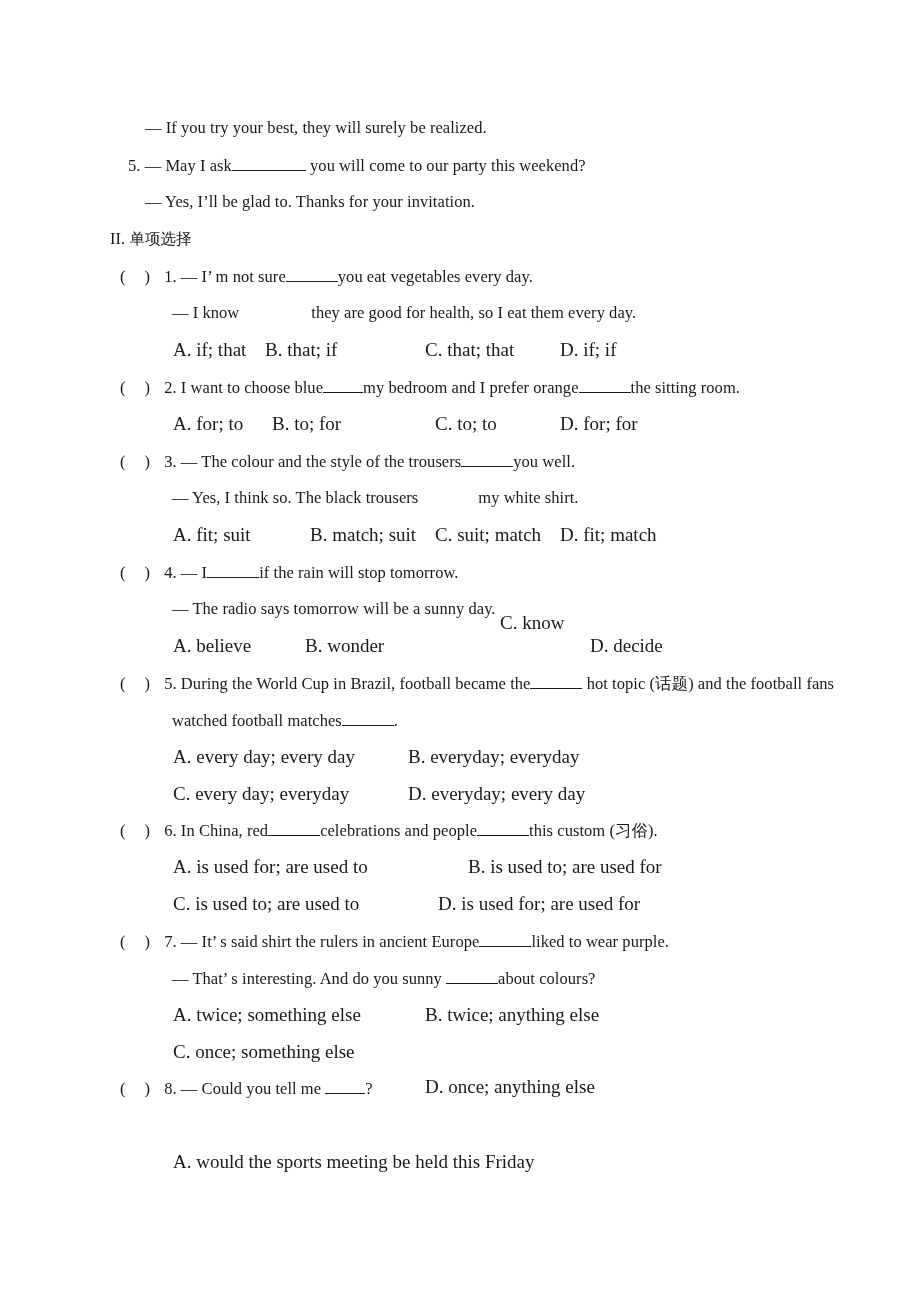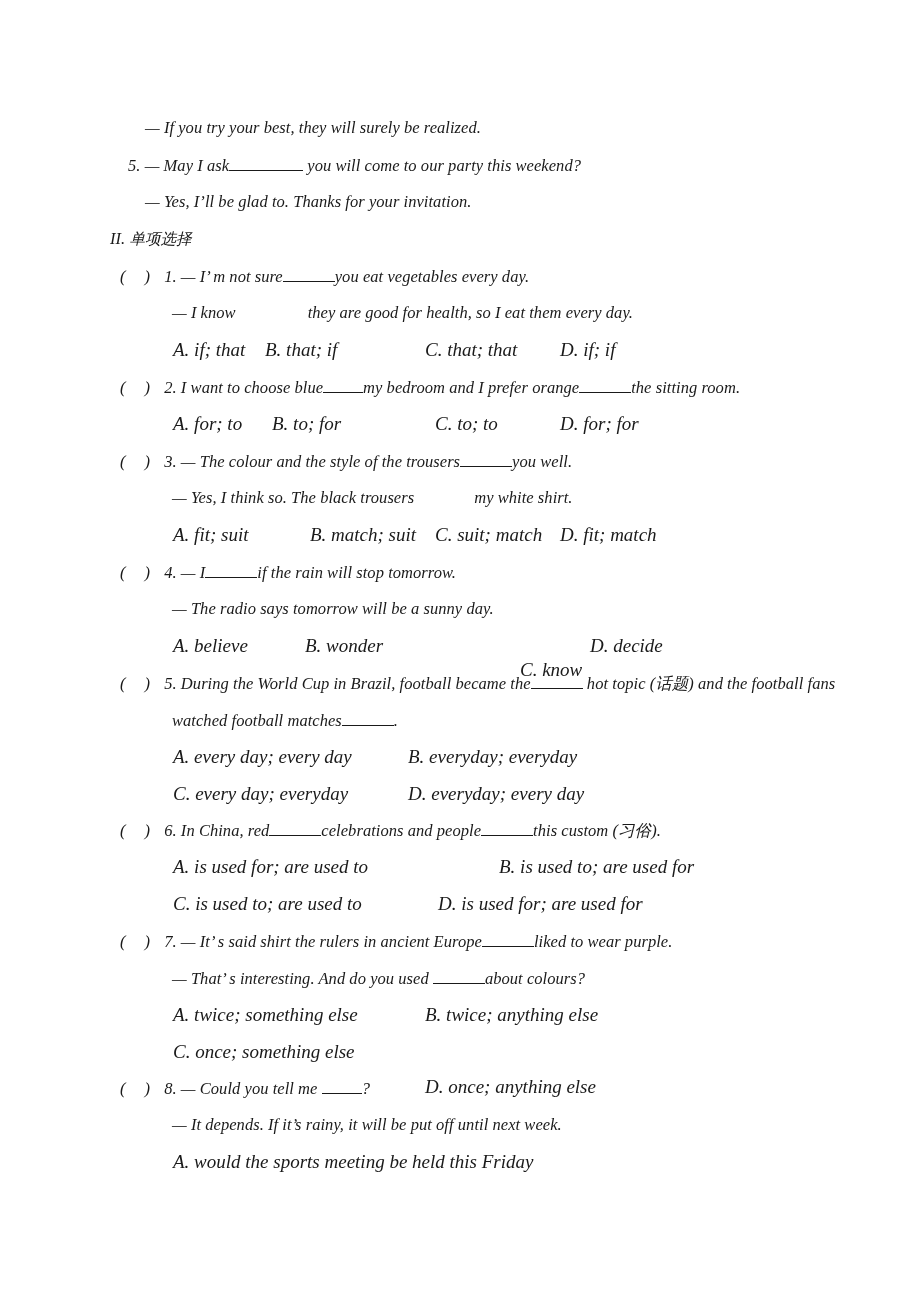--- a/index.html
+++ b/index.html
@@ -14,21 +14,20 @@
     position: relative;
     font-family: "Liberation Serif", "DejaVu Serif", serif;
     color: #1a1a1a;
     -webkit-font-smoothing: antialiased;
   }
   .page {
     position: relative;
     width: 920px;
     height: 1302px;
     overflow: hidden;
-    font-style: italic;
   }
 
   
   .line {
     position: absolute;
     white-space: nowrap;
     font-size: 16.5px;
     line-height: 20px;
     letter-spacing: 0.05px;
   }
@@ -144,21 +143,21 @@
   <div class="opt" style="top:525px; left:560px;">D. fit; match</div>
 
   <div class="line lvl-paren" style="top:562px;">
     <span class="bracket"><span class="p-open">(</span><span class="p-close">)</span></span>
     <span class="qnum">4.</span>
     <span>— I</span><span class="blank w-md"></span><span>if the rain will stop tomorrow.</span>
   </div>
   <div class="line lvl-sub" style="top:599px;">— The radio says tomorrow will be a sunny day.</div>
   <div class="opt" style="top:636px; left:173px;">A. believe</div>
   <div class="opt" style="top:636px; left:305px;">B. wonder</div>
-  <div class="opt" style="top:660px; left:500px;margin-left:20px;">C. know</div>
+  <div class="opt" style="top:613px; left:500px;">C. know</div>
   <div class="opt" style="top:636px; left:590px;">D. decide</div>
 
   <div class="line lvl-paren" style="top:673px;">
     <span class="bracket"><span class="p-open">(</span><span class="p-close">)</span></span>
     <span class="qnum">5.</span>
     <span>During the World Cup in Brazil, football became the</span><span class="blank w-md"></span> <span>hot topic (话题) and the football fans</span>
   </div>
   <div class="line lvl-cont" style="top:710px;">
     <span>watched football matches</span><span class="blank w-md"></span><span>.</span>
   </div>
@@ -166,38 +165,37 @@
   <div class="opt" style="top:747px; left:408px;">B. everyday; everyday</div>
   <div class="opt" style="top:784px; left:173px;">C. every day; everyday</div>
   <div class="opt" style="top:784px; left:408px;">D. everyday; every day</div>
 
   <div class="line lvl-paren" style="top:820px;">
     <span class="bracket"><span class="p-open">(</span><span class="p-close">)</span></span>
     <span class="qnum">6.</span>
     <span>In China, red</span><span class="blank w-md"></span><span>celebrations and people</span><span class="blank w-md"></span><span>this custom (习俗).</span>
   </div>
   <div class="opt" style="top:857px; left:173px;">A. is used for; are used to</div>
-  <div class="opt" style="top:857px; left:468px;margin-left:31px;">B. is used to; are used for</div>
+  <div class="opt" style="top:857px; left:468px;">B. is used to; are used for</div>
   <div class="opt" style="top:894px; left:173px;">C. is used to; are used to</div>
   <div class="opt" style="top:894px; left:438px;">D. is used for; are used for</div>
 
   <div class="line lvl-paren" style="top:931px;">
     <span class="bracket"><span class="p-open">(</span><span class="p-close">)</span></span>
     <span class="qnum">7.</span>
     <span>— It’ s said shirt the rulers in ancient Europe</span><span class="blank w-md"></span><span>liked to wear purple.</span>
   </div>
   <div class="line lvl-sub" style="top:968px;">
-    <span>— That’ s interesting. And do you used</span> <span class="blank w-md"></span><span>about colours?</span>
+    <span>— That’ s interesting. And do you sunny</span> <span class="blank w-md"></span><span>about colours?</span>
   </div>
   <div class="opt" style="top:1005px; left:173px;">A. twice; something else</div>
   <div class="opt" style="top:1005px; left:425px;">B. twice; anything else</div>
   <div class="opt" style="top:1042px; left:173px;">C. once; something else</div>
   <div class="opt" style="top:1042px; left:425px;margin-top:35px;">D. once; anything else</div>
 
   <div class="line lvl-paren" style="top:1078px;">
     <span class="bracket"><span class="p-open">(</span><span class="p-close">)</span></span>
     <span class="qnum">8.</span>
     <span>— Could you tell me</span> <span class="blank w-sm"></span><span>?</span>
   </div>
-  <div class="line lvl-sub" style="top:1115px;">— It depends. If it’s rainy, it will be put off until next week.</div>
   <div class="opt" style="top:1152px; left:173px;">A. would the sports meeting be held this Friday</div>
 
 </div>
 
 </body></html>

